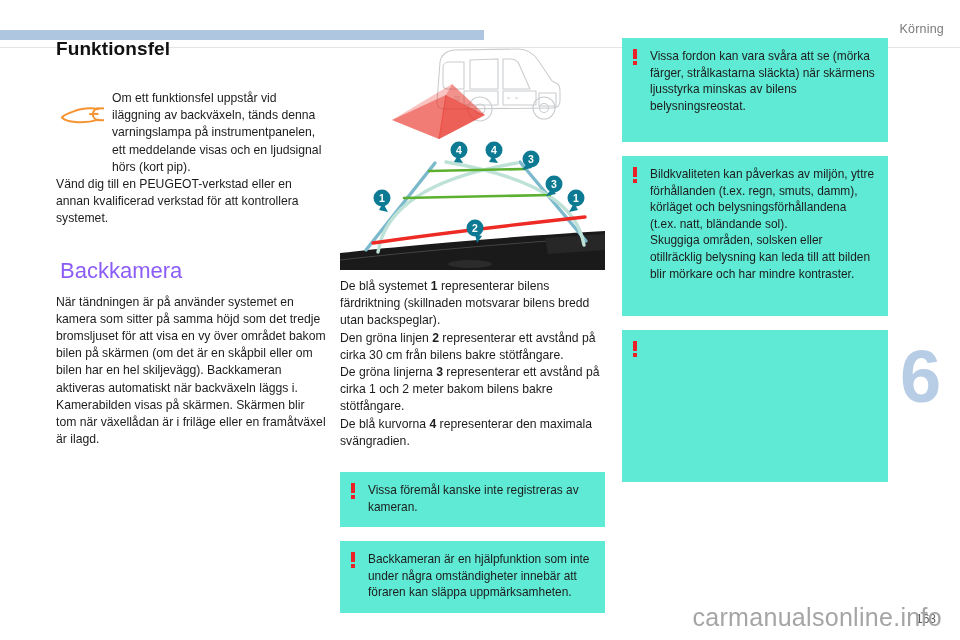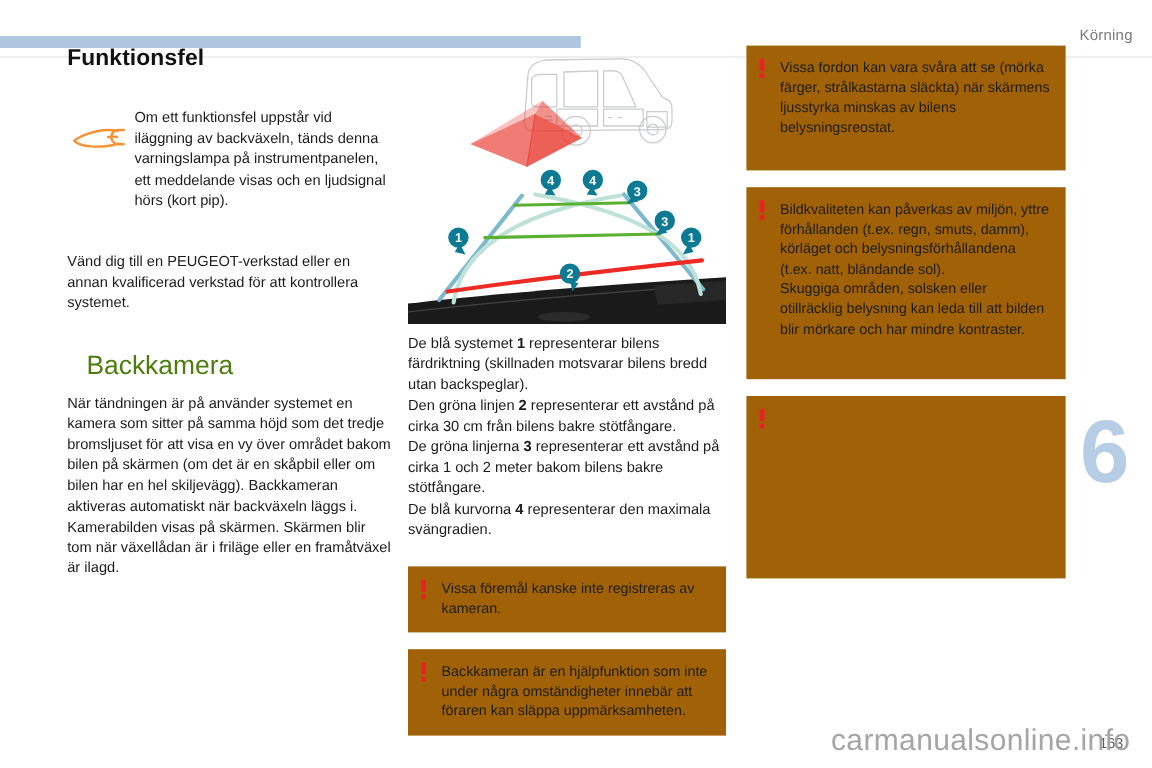--- a/index.html
+++ b/index.html
@@ -81,36 +81,35 @@
   h1.section-title {
     font-size: 19px;
     font-weight: bold;
     margin: 0 0 30px 0;
     color: #111;
     letter-spacing: .1px;
   }
   h2.sub-title {
     font-size: 22px;
     font-weight: normal;
-    color: #4d7c0f;
-    margin: 0 0 10px 16px;
+    color: #8b5cf6;
+    margin: 0 0 10px 4px;
   }
 
   p.body-text {
     font-size: 12.2px;
     line-height: 17.2px;
     margin: 0;
     color: #1c1c1c;
   }
 
   
   .icon-para {
     position: relative;
     padding-left: 56px;
-    margin-bottom: 34px;
   }
   .wrench-icon {
     position: absolute;
     left: 4px;
     top: 12px;
     width: 44px;
     height: 26px;
   }
 
   .spacer-md { height: 30px; }
@@ -120,21 +119,21 @@
   .illustration {
     position: relative;
     width: 265px;
     height: 232px;
     margin-bottom: 8px;
   }
 
   
   .warn-box {
     position: relative;
-    background: #a16207;
+    background: #5eead4;
     padding: 10px 12px 12px 28px;
     margin-bottom: 14px;
     box-sizing: border-box;
   }
   .warn-box p {
     font-size: 11.9px;
     line-height: 16.6px;
     margin: 0;
     color: #1c1c1c;
   }

